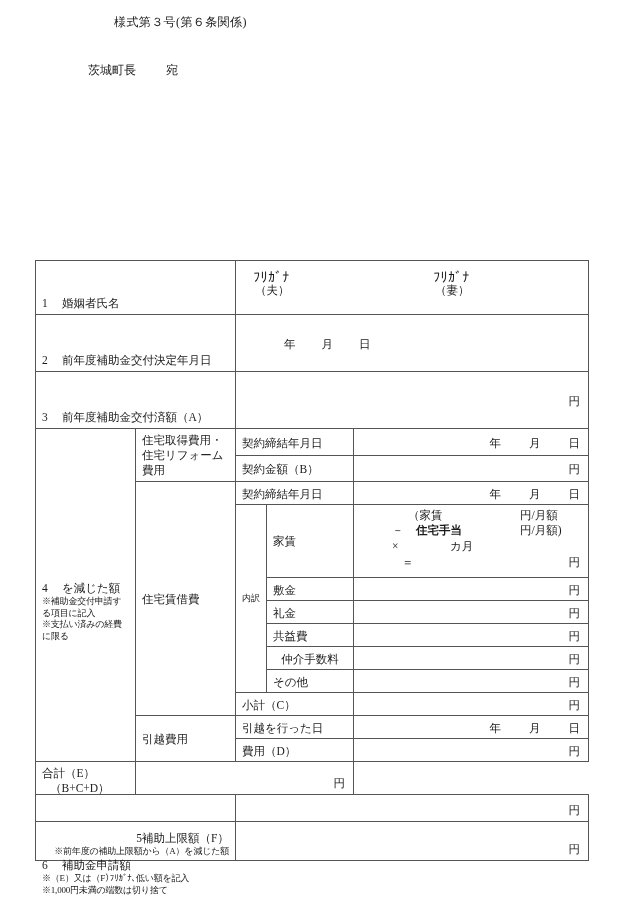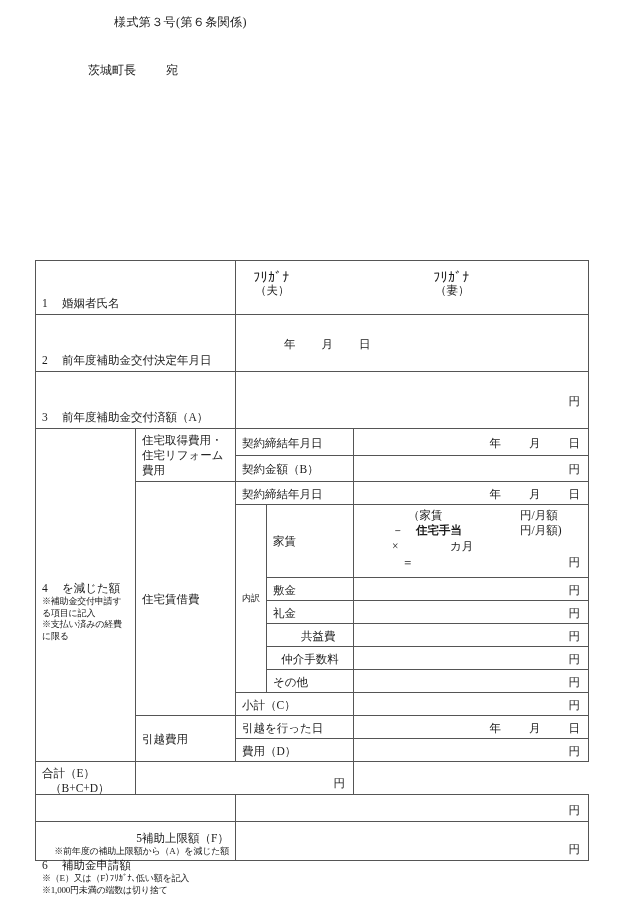--- a/index.html
+++ b/index.html
@@ -328,21 +328,21 @@
           <td>
             <div class="cell sub-lbl" style="height:22px;line-height:18px;">礼金</div>
           </td>
           <td>
             <div class="cell yen-mid" style="height:22px;line-height:18px;"><span>円</span></div>
           </td>
         </tr>
 
         <tr>
           <td>
-            <div class="cell sub-lbl" style="height:22px;line-height:18px;margin-left:28px;">共益費</div>
+            <div class="cell sub-lbl" style="height:22px;line-height:18px;">共益費</div>
           </td>
           <td>
             <div class="cell yen-mid" style="height:22px;line-height:18px;"><span>円</span></div>
           </td>
         </tr>
 
         <tr>
           <td>
             <div class="cell sub-lbl" style="height:22px;line-height:18px;text-align:center;">仲介手数料</div>
           </td>

